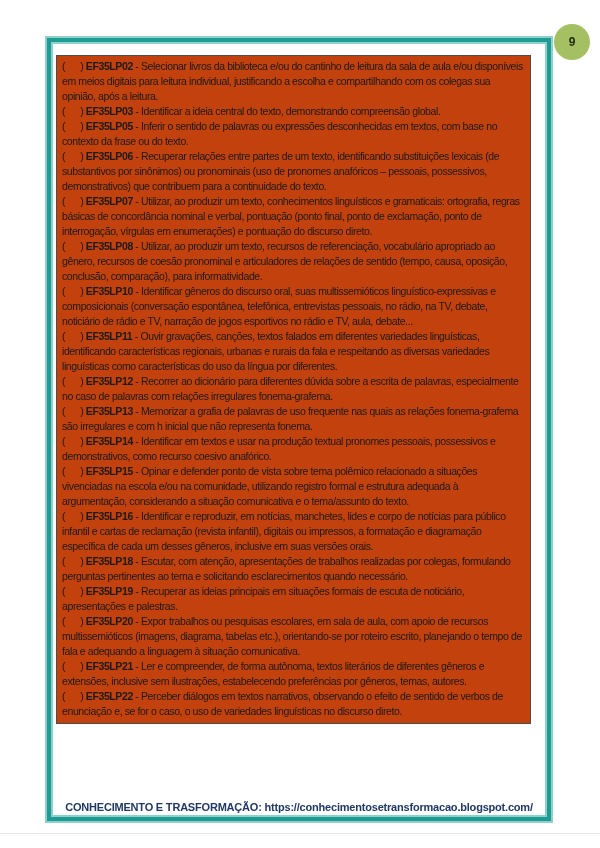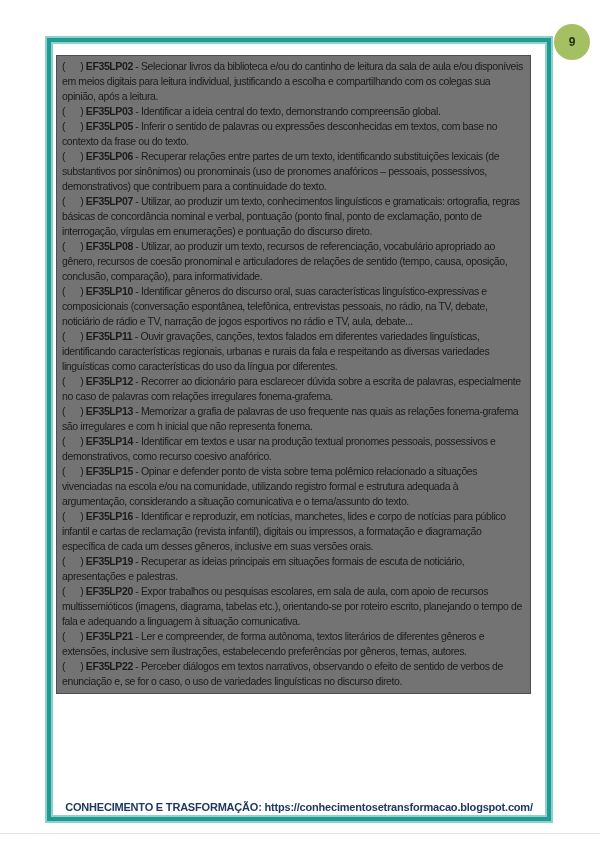--- a/index.html
+++ b/index.html
@@ -64,21 +64,21 @@
     left: 3px;
     right: 14px;
     top: 11px;
     box-sizing: border-box;
     border: 1px solid #4d4d4d;
     padding: 3px 5px 4px 5px;
     font-size: 10.5px;
     line-height: 15px;
     letter-spacing: -0.4px;
     color: #1b1b1b;
-    background: #737373;
+    background: #c2410c;
   }
   .item { margin: 0; }
   .item .checkbox { white-space: pre; }
   .item .code { font-weight: bold; }
 
   
   .footer {
     position: absolute;
     left: 0;
     right: 0;
@@ -146,33 +146,33 @@
           <div class="item">
           <span class="checkbox">(      )</span>
           <span class="code">EF35LP08</span>
           <span class="sep">-</span>
           <span class="desc">Utilizar, ao produzir um texto, recursos de referenciação, vocabulário apropriado ao gênero, recursos de coesão pronominal e articuladores de relações de sentido (tempo, causa, oposição, conclusão, comparação), para informatividade.</span>
         </div>
           <div class="item">
           <span class="checkbox">(      )</span>
           <span class="code">EF35LP10</span>
           <span class="sep">-</span>
-          <span class="desc">Identificar gêneros do discurso oral, suas características linguístico-expressivas e composicionais (conversação espontânea, telefônica, entrevistas pessoais, no rádio, na TV, debate, noticiário de rádio e TV, narração de jogos esportivos no rádio e TV, aula, debate...</span>
+          <span class="desc">Identificar gêneros do discurso oral, suas multissemióticos linguístico-expressivas e composicionais (conversação espontânea, telefônica, entrevistas pessoais, no rádio, na TV, debate, noticiário de rádio e TV, narração de jogos esportivos no rádio e TV, aula, debate...</span>
         </div>
           <div class="item">
           <span class="checkbox">(      )</span>
           <span class="code">EF35LP11</span>
           <span class="sep">-</span>
           <span class="desc">Ouvir gravações, canções, textos falados em diferentes variedades linguísticas, identificando características regionais, urbanas e rurais da fala e respeitando as diversas variedades linguísticas como características do uso da língua por diferentes.</span>
         </div>
           <div class="item">
           <span class="checkbox">(      )</span>
           <span class="code">EF35LP12</span>
           <span class="sep">-</span>
-          <span class="desc">Recorrer ao dicionário para esclarecer dúvida sobre a escrita de palavras, especialmente no caso de palavras com relações irregulares fonema-grafema.</span>
+          <span class="desc">Recorrer ao dicionário para diferentes dúvida sobre a escrita de palavras, especialmente no caso de palavras com relações irregulares fonema-grafema.</span>
         </div>
           <div class="item">
           <span class="checkbox">(      )</span>
           <span class="code">EF35LP13</span>
           <span class="sep">-</span>
           <span class="desc">Memorizar a grafia de palavras de uso frequente nas quais as relações fonema-grafema são irregulares e com h inicial que não representa fonema.</span>
         </div>
           <div class="item">
           <span class="checkbox">(      )</span>
           <span class="code">EF35LP14</span>
@@ -183,20 +183,26 @@
           <span class="checkbox">(      )</span>
           <span class="code">EF35LP15</span>
           <span class="sep">-</span>
           <span class="desc">Opinar e defender ponto de vista sobre tema polêmico relacionado a situações vivenciadas na escola e/ou na comunidade, utilizando registro formal e estrutura adequada à argumentação, considerando a situação comunicativa e o tema/assunto do texto.</span>
         </div>
           <div class="item">
           <span class="checkbox">(      )</span>
           <span class="code">EF35LP16</span>
           <span class="sep">-</span>
           <span class="desc">Identificar e reproduzir, em notícias, manchetes, lides e corpo de notícias para público infantil e cartas de reclamação (revista infantil), digitais ou impressos, a formatação e diagramação específica de cada um desses gêneros, inclusive em suas versões orais.</span>
+        </div>
+          <div class="item">
+          <span class="checkbox">(      )</span>
+          <span class="code">EF35LP18</span>
+          <span class="sep">-</span>
+          <span class="desc">Escutar, com atenção, apresentações de trabalhos realizadas por colegas, formulando perguntas pertinentes ao tema e solicitando esclarecimentos quando necessário.</span>
         </div>
           <div class="item">
           <span class="checkbox">(      )</span>
           <span class="code">EF35LP19</span>
           <span class="sep">-</span>
           <span class="desc">Recuperar as ideias principais em situações formais de escuta de noticiário, apresentações e palestras.</span>
         </div>
           <div class="item">
           <span class="checkbox">(      )</span>
           <span class="code">EF35LP20</span>

